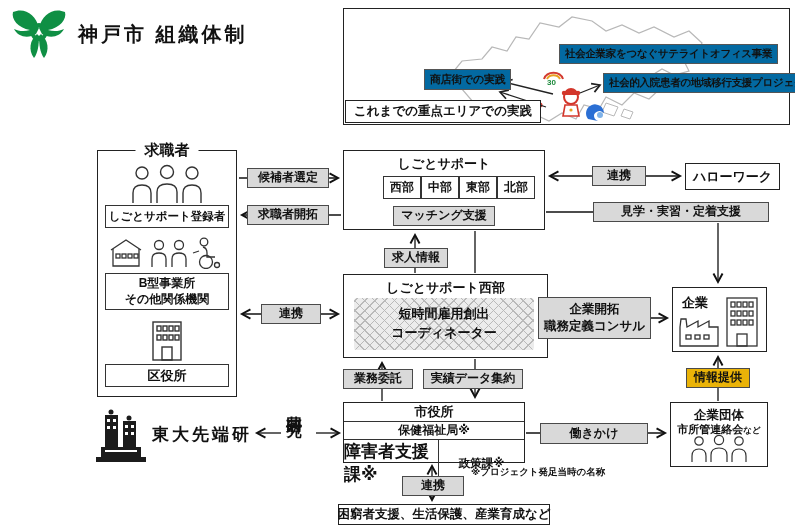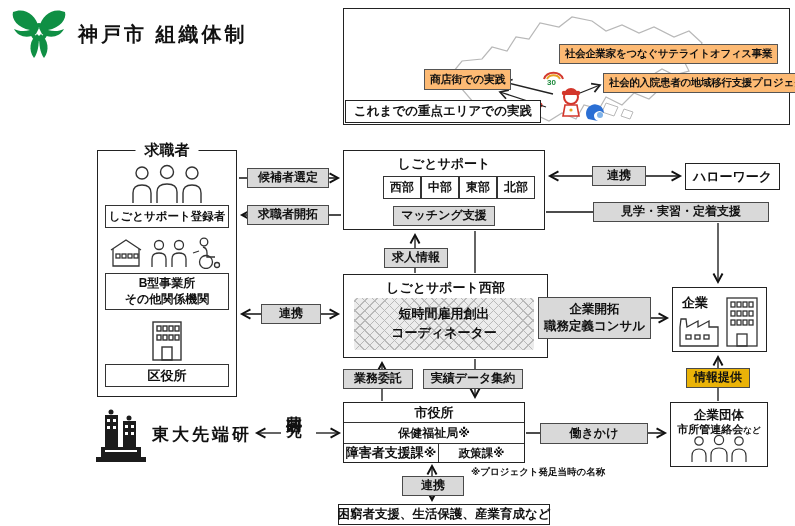--- a/index.html
+++ b/index.html
@@ -23,21 +23,21 @@
   .wires{position:absolute;left:0;top:0;z-index:5;pointer-events:none;}
   .hatch{
     background-color:#ececec;
     background-image:
       repeating-linear-gradient(45deg,#b9b9b9 0 1px,transparent 1px 7px),
       repeating-linear-gradient(-45deg,#b9b9b9 0 1px,transparent 1px 7px);
     border-radius:3px;
   }
   .vtext{writing-mode:vertical-rl;text-orientation:upright;}
   .nowrap{white-space:nowrap;}
-  .maplabel{position:absolute;background:#fdba74;border:1px solid #555;font-weight:bold;
+  .maplabel{position:absolute;background:#0369a1;border:1px solid #555;font-weight:bold;
         font-size:10.5px;padding:2px 5px;white-space:nowrap;z-index:3;letter-spacing:-0.3px;}
   svg text{font-family:"Liberation Sans","DejaVu Sans",sans-serif;}
 </style>
 </head>
 <body>
 
 <div class="canvas">
 
   <div class="abs" style="left:10px;top:6px;width:58px;height:56px;color:var(--logo-green,#0f8f44);">
     <svg width="58" height="56" viewBox="0 0 58 56">
@@ -200,21 +200,21 @@
           <rect x="25" y="24" width="4" height="5"></rect>
         <rect x="13" y="38" width="10" height="12"></rect>
       </g>
     </svg>
   </div>
 
   <div class="nbox" style="left:343px;top:402px;width:182px;height:61px;display:flex;flex-direction:column;">
     <div class="ctr bold" style="height:19px;font-size:13px;">市役所</div>
     <div class="ctr bold" style="height:20px;font-size:12px;border-top:1px solid #333;">保健福祉局※</div>
     <div style="flex:1;display:flex;border-top:1px solid #333;">
-      <div class="ctr bold" style="flex:1.05;font-size:13px;border-right:1px solid #333;">障害者支援課※</div>
+      <div class="ctr bold" style="flex:1.05;font-size:17px;border-right:1px solid #333;">障害者支援課※</div>
       <div class="ctr bold" style="flex:0.95;font-size:11.5px;">政策課※</div>
     </div>
   </div>
 
   <div class="nbox" style="left:670px;top:402px;width:98px;height:65px;">
     <div class="abs bold nowrap" style="top:4px;left:0;right:0;text-align:center;font-size:12.5px;">企業団体</div>
     <div class="abs bold nowrap" style="top:19px;left:0;right:0;text-align:center;font-size:11px;">
       <span>市所管連絡会</span><span style="font-size:8.5px;">など</span>
     </div>
     <svg class="abs" style="left:50%;bottom:3px;transform:translateX(-50%);" width="62" height="28" viewBox="0 0 62 28">

